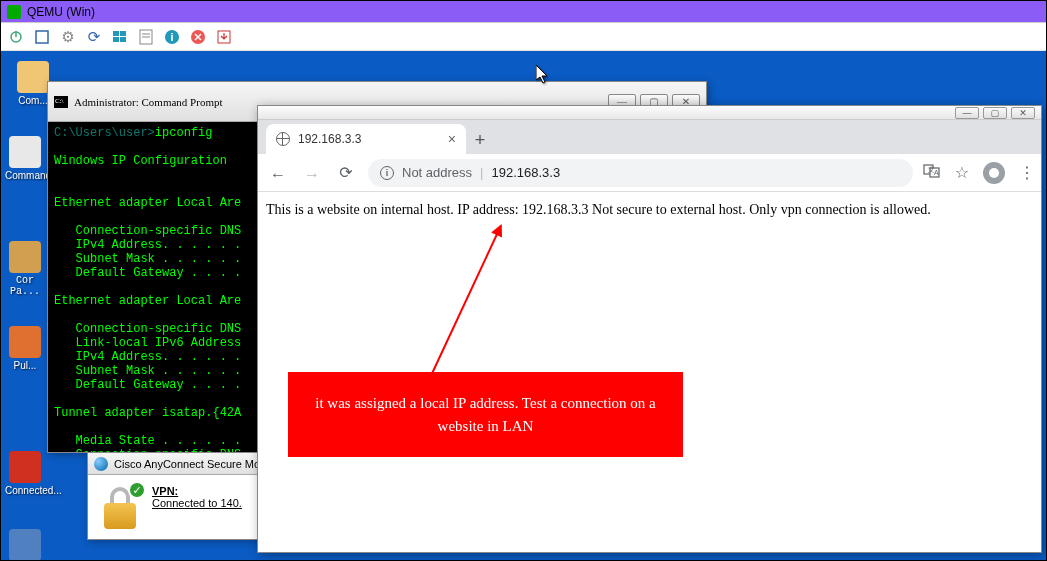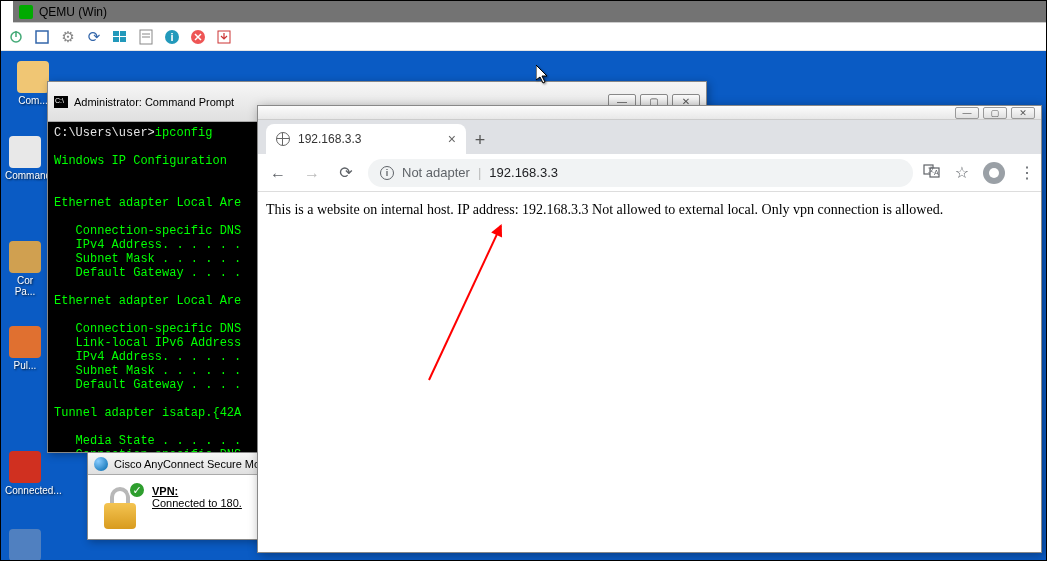--- a/index.html
+++ b/index.html
@@ -1,39 +1,39 @@
 <!DOCTYPE html>
 <html><head>
 <meta charset="utf-8">
 <style>
 * { margin: 0; padding: 0; box-sizing: border-box; }
 body { font-family: "Segoe UI", Tahoma, sans-serif; font-size: 12px; background: #fff; width: 1047px; height: 561px; overflow: hidden; position: relative; border: 1px solid #000; }
 
 
-.qemu-title { height: 22px; background: #737373; border-bottom: 1px solid #ccc; display: flex; align-items: center; padding: 0 6px; gap: 6px; margin-left: 12px; }
+.qemu-title { height: 22px; background: #8b5cf6; border-bottom: 1px solid #ccc; display: flex; align-items: center; padding: 0 6px; gap: 6px; }
 .qemu-title .qicon { width: 14px; height: 14px; background: #0a0; border-radius: 2px; display: inline-block; }
 .qemu-toolbar { height: 28px; background: #fff; display: flex; align-items: center; padding: 0 6px; gap: 8px; border-bottom: 1px solid #e5e5e5; }
 .qemu-toolbar .tb { width: 18px; height: 18px; display: flex; align-items: center; justify-content: center; }
 
 
 .desktop { position: absolute; top: 50px; left: 0; right: 0; bottom: 0; background: linear-gradient(to bottom, #0a5bc4 0%, #0a5bc4 100%); }
 
 
 .dicon { position: absolute; width: 40px; text-align: center; color: #fff; font-size: 10px; text-shadow: 1px 1px 2px rgba(0, 0, 0, .8); }
 .dicon .img { width: 32px; height: 32px; margin: 0 auto 2px; border-radius: 4px; }
 
 
 .cmd-window { position: absolute; left: 46px; top: 30px; width: 660px; border: 1px solid #888; background: #fff; box-shadow: 2px 2px 8px rgba(0, 0, 0, .3); }
-.cmd-title { height: 40px; background: linear-gradient(to bottom, #f6f6f6, #e0e0e0); border-bottom: 1px solid #aaa; display: flex; align-items: center; padding: 0 6px; font-size: 11px; }
+.cmd-title { height: 40px; background: linear-gradient(to bottom, #f6f6f6, #e0e0e0); border-bottom: 1px solid #aaa; display: flex; align-items: center; padding: 0 6px; font-size: 11px; font-family: Liberation Serif, serif; }
 .cmd-title .cmdicon { width: 14px; height: 12px; background: #000; display: inline-block; margin-right: 6px; position: relative; }
 .cmd-title .cmdicon::after { content: 'C:\\'; color: #fff; font-size: 7px; position: absolute; top: 1px; left: 1px; }
 .win-controls { margin-left: auto; display: flex; gap: 4px; }
 .win-btn { width: 28px; height: 16px; border: 1px solid #888; border-radius: 2px; background: linear-gradient(to bottom, #fafafa, #ddd); display: flex; align-items: center; justify-content: center; font-size: 10px; color: #555; }
 .cmd-body { background: #000; color: #0f0; font-family: 'Consolas', 'Courier New', monospace; font-size: 12px; line-height: 14px; padding: 4px 6px; height: 330px; overflow: hidden; white-space: pre; }
-.cmd-body .wh { color: #e5e5e5; }
+.cmd-body .wh { color: #0f766e; }
 
 
 .browser { position: absolute; left: 256px; top: 54px; width: 785px; border: 1px solid #888; background: #fff; box-shadow: 2px 2px 10px rgba(0, 0, 0, .35); }
 .browser-frame-top { height: 14px; background: linear-gradient(to bottom, #fcfcfc, #e8e8e8); border-bottom: 1px solid #ccc; display: flex; justify-content: flex-end; align-items: center; padding: 0 6px; gap: 4px; }
 .bwbtn { width: 24px; height: 12px; border: 1px solid #999; border-radius: 2px; background: linear-gradient(to bottom, #fafafa, #e0e0e0); display: flex; align-items: center; justify-content: center; font-size: 9px; color: #555; }
 .tabbar { height: 34px; background: #dfe1e5; display: flex; align-items: flex-end; padding: 0 8px; }
 .tab { background: #fff; height: 30px; min-width: 200px; border-radius: 8px 8px 0 0; display: flex; align-items: center; padding: 0 10px; gap: 8px; font-size: 12px; color: #333; margin-top: 4px; }
 .tab .fav { width: 14px; height: 14px; border: 1.5px solid #666; border-radius: 50%; position: relative; }
 .tab .fav::before, .tab .fav::after { content: ''; position: absolute; background: #666; }
 .tab .fav::before { left: 0; right: 0; top: 5px; height: 1px; }
@@ -136,21 +136,21 @@
 <div class="desktop">
   <div id="desktop-icons">
       <div class="dicon" style="left: 12px; top: 10px;">
         <div class="img" style="background:#f0c674"></div>
         <div>Com...</div>
       </div>
       <div class="dicon" style="left: 4px; top: 85px;">
         <div class="img" style="background:#e8e8e8"></div>
         <div>Command...</div>
       </div>
-      <div class="dicon" style="left: 4px; top: 190px;">
+      <div class="dicon" style="left: 4px; top: 190px; font-family: Liberation Mono, monospace;">
         <div class="img" style="background:#d0a050"></div>
         <div>Cor<br>Pa...</div>
       </div>
       <div class="dicon" style="left: 4px; top: 275px;">
         <div class="img" style="background:#e07030"></div>
         <div>Pul...</div>
       </div>
       <div class="dicon" style="left: 4px; top: 400px;">
         <div class="img" style="background:#d03020"></div>
         <div>Connected...</div>
@@ -203,21 +203,21 @@
     </div>
     <div class="anycon-body">
       <div class="anycon-row">
         <div class="lock">
           <div class="shackle"></div>
             <div class="body"></div>
             <div class="check">✓</div>
         </div>
         <div class="anycon-info">
           <div class="hd">VPN:</div>
-          <div>Connected to 180.</div>
+          <div>Connected to 140.</div>
         </div>
       </div>
     </div>
   </div>
 
   <div class="browser">
     <div class="browser-frame-top">
       <div class="bwbtn">—</div>
       <div class="bwbtn">▢</div>
       <div class="bwbtn">✕</div>
@@ -229,41 +229,44 @@
         <span class="x">×</span>
       </div>
       <div class="newtab">+</div>
     </div>
     <div class="addrbar">
       <span class="navbtn">←</span>
       <span class="navbtn dis">→</span>
       <span class="navbtn">⟳</span>
       <div class="omnibox">
         <span class="info">i</span>
-        <span>Not adapter</span>
+        <span>Not address</span>
         <span class="divider">|</span>
         <span style="color:#202124">192.168.3.3</span>
       </div>
       <div class="addr-icons">
         <span><svg width="18" height="18" viewBox="0 0 18 18">
               <rect x="1" y="3" width="9" height="9" fill="none" stroke="#5f6368" stroke-width="1.2"></rect>
               <rect x="7" y="6" width="9" height="9" fill="#fff" stroke="#5f6368" stroke-width="1.2"></rect>
               <text x="5" y="10" font-size="7" fill="#5f6368">文</text>
               <text x="11" y="13" font-size="7" fill="#5f6368">A</text>
             </svg></span>
         <span class="star">☆</span>
         <span class="avatar"></span>
         <span class="dots">⋮</span>
       </div>
     </div>
     <div class="page">
-      <span>This is a website on internal host. IP address: 192.168.3.3 Not allowed to external local. Only vpn connection is allowed.</span>
+      <span>This is a website on internal host. IP address: 192.168.3.3 Not secure to external host. Only vpn connection is allowed.</span>
 
       
       <div class="annot-arrow" style="left:170px; top:18px; height:170px; transform:rotate(25deg)"></div>
+      <div class="annot-box" style="left:30px; top:180px;">
+        <span>it was assigned a local IP address. Test a connection on a website in LAN</span>
+      </div>
     </div>
   </div>
 
   <div class="cursor" style="left:535px; top:14px">
     <svg width="16" height="20" viewBox="0 0 16 20">
         <path d="M0 0 L0 15 L4 12 L7 18 L9 17 L6 11 L11 11 Z" fill="#fff" stroke="#000" stroke-width="1"></path>
       </svg>
   </div>
 </div>
 

